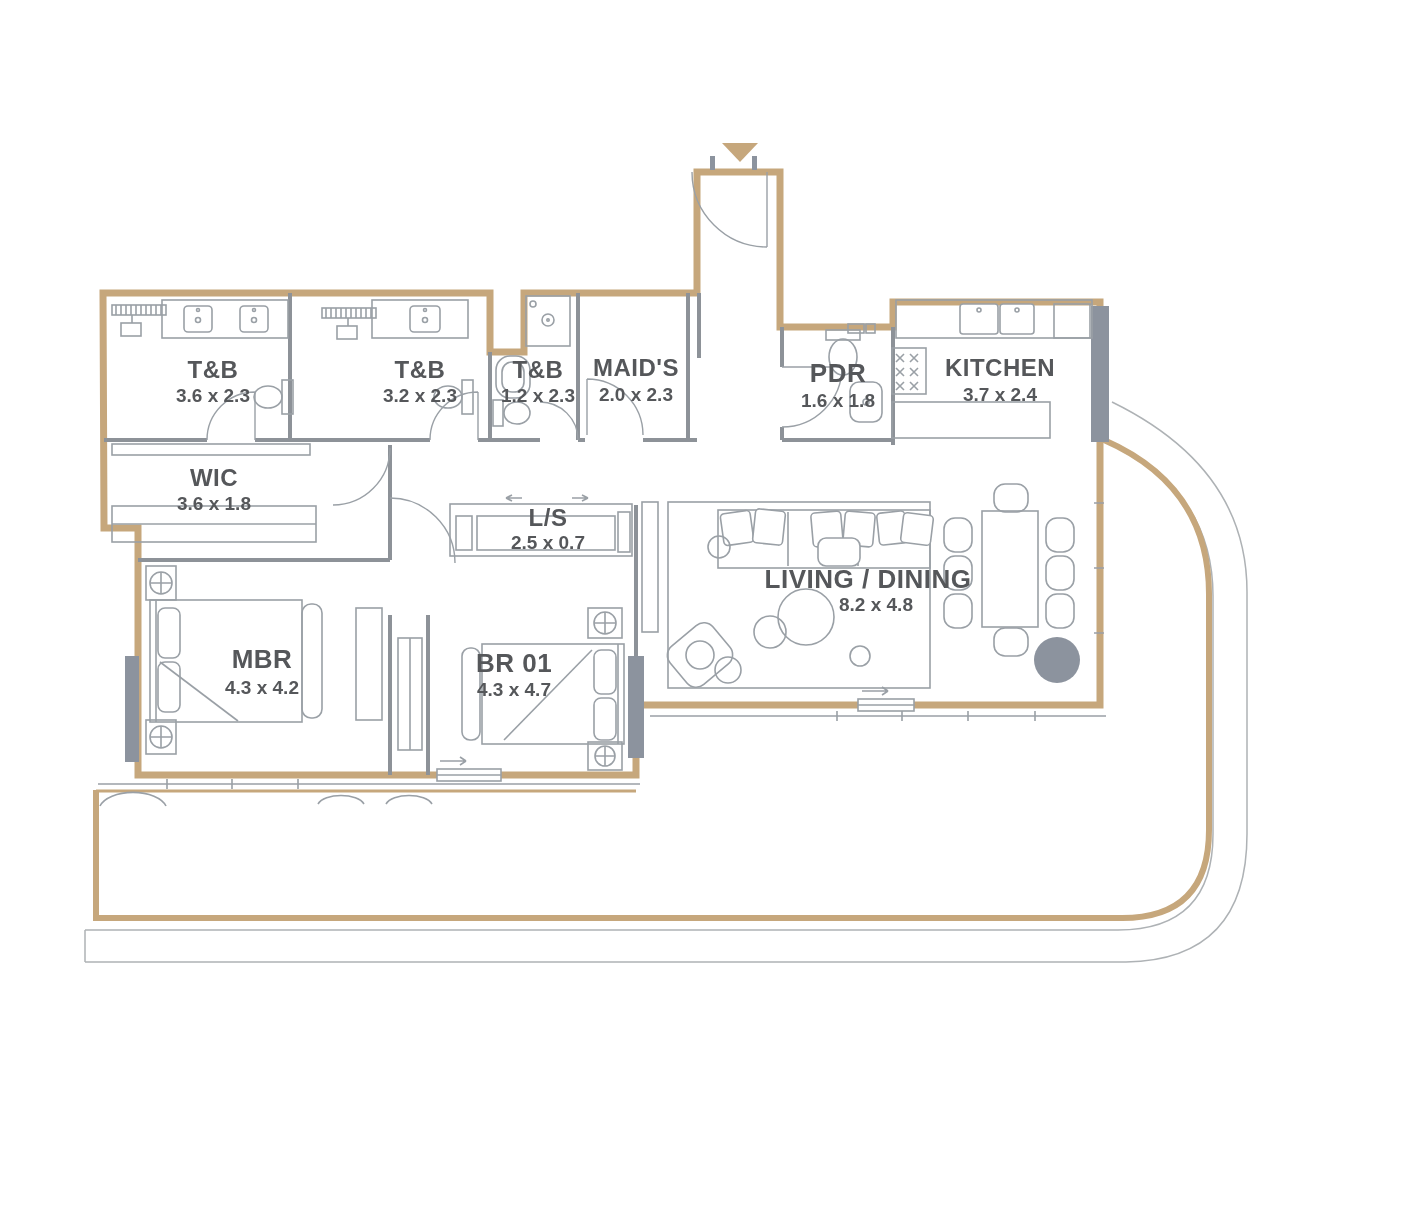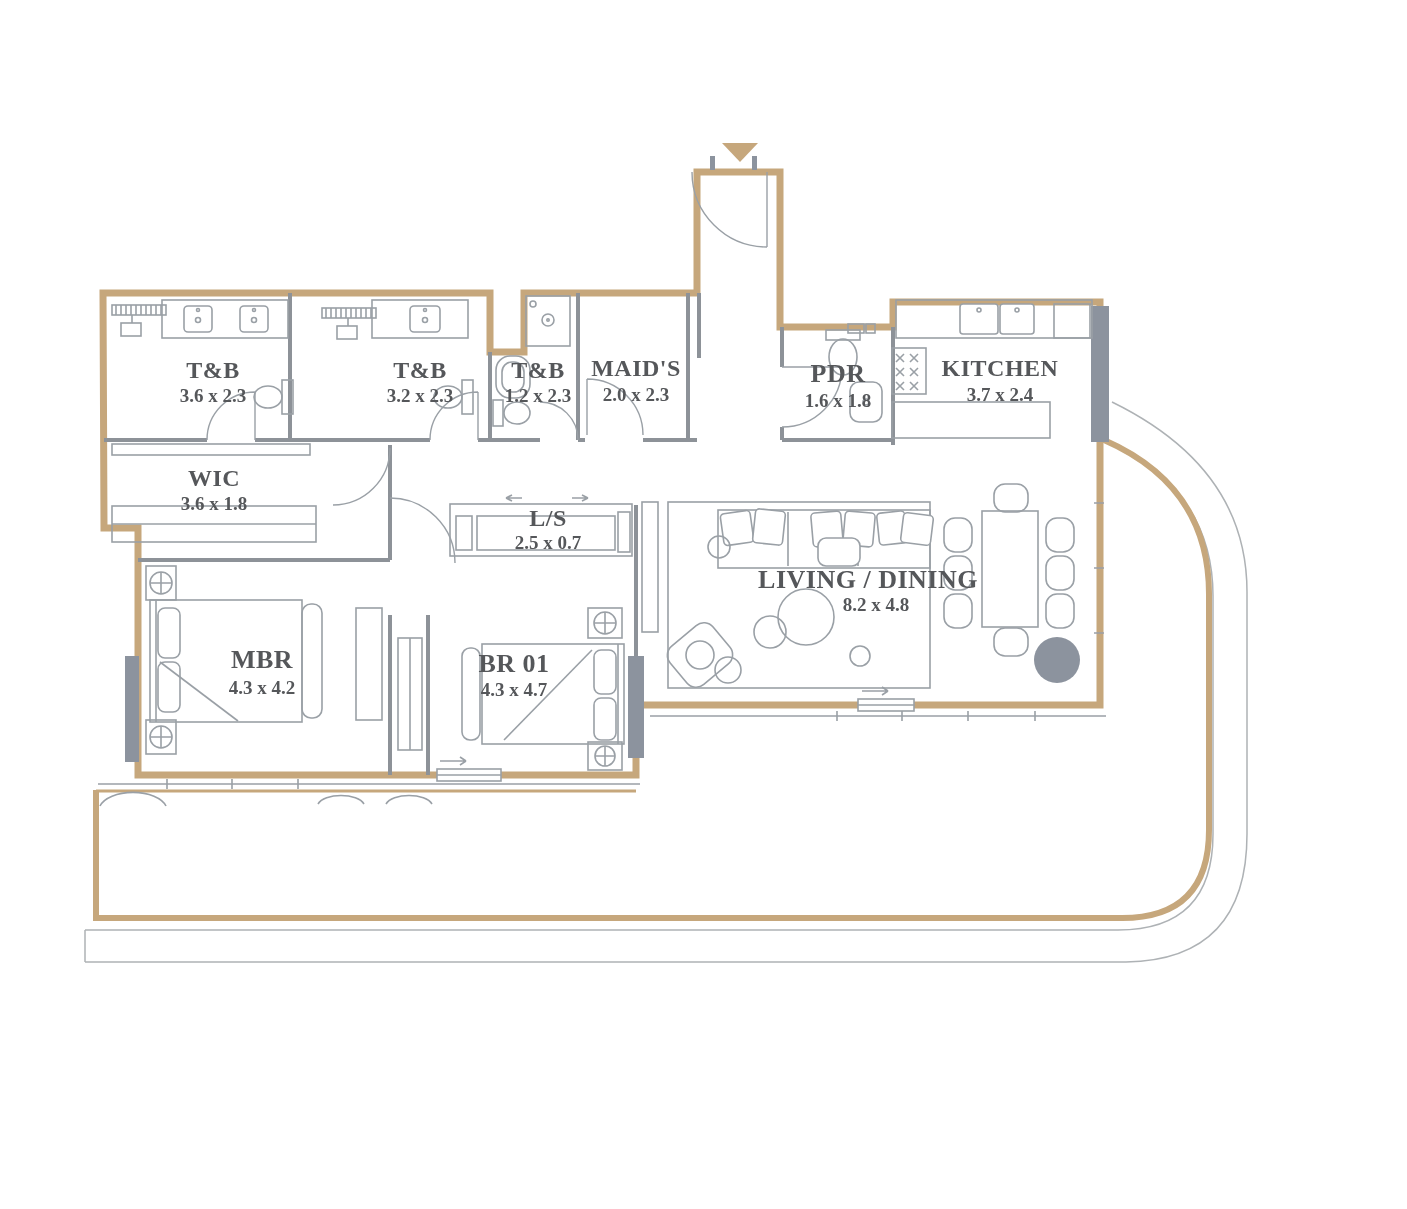--- a/index.html
+++ b/index.html
@@ -1,17 +1,17 @@
 <!DOCTYPE html>
 <html style="--wall-tan: #C6A77C; --interior-wall-gray: #8D9298; --fixture-line-gray: #9AA0A6; --solid-fill-gray: #8C939E; --label-text-gray: #55575A; --facade-line-gray: #AEB2B5; --background: #FFFFFF;"><head>
 <meta charset="utf-8">
 <style>
   html,body{margin:0;padding:0;background:#fff;}
   .page{position:relative;width:1382px;height:1209px;background:#fff;overflow:hidden;
-        font-family:Liberation Serif, serif;}
+        font-family:Liberation Sans, sans-serif;}
   svg{position:absolute;left:0;top:0;}
   .wall-tan{stroke:var(--wall-tan);fill:none;}
   .wall-tan-fill{fill:var(--wall-tan);stroke:none;}
   .iw{stroke:var(--interior-wall-gray);stroke-width:4;fill:none;stroke-linecap:butt;}
   .fx{stroke:var(--fixture-line-gray);stroke-width:1.6;fill:none;}
   .fxw{stroke:var(--fixture-line-gray);stroke-width:1.6;fill:#fff;}
   .fill-gray{fill:var(--solid-fill-gray);stroke:none;}
   .facade{stroke:var(--facade-line-gray);stroke-width:1.5;fill:none;}
   .door{stroke:var(--fixture-line-gray);stroke-width:1.4;fill:none;}
   .lbl{fill:var(--label-text-gray);font-weight:bold;letter-spacing:0.5px;}

